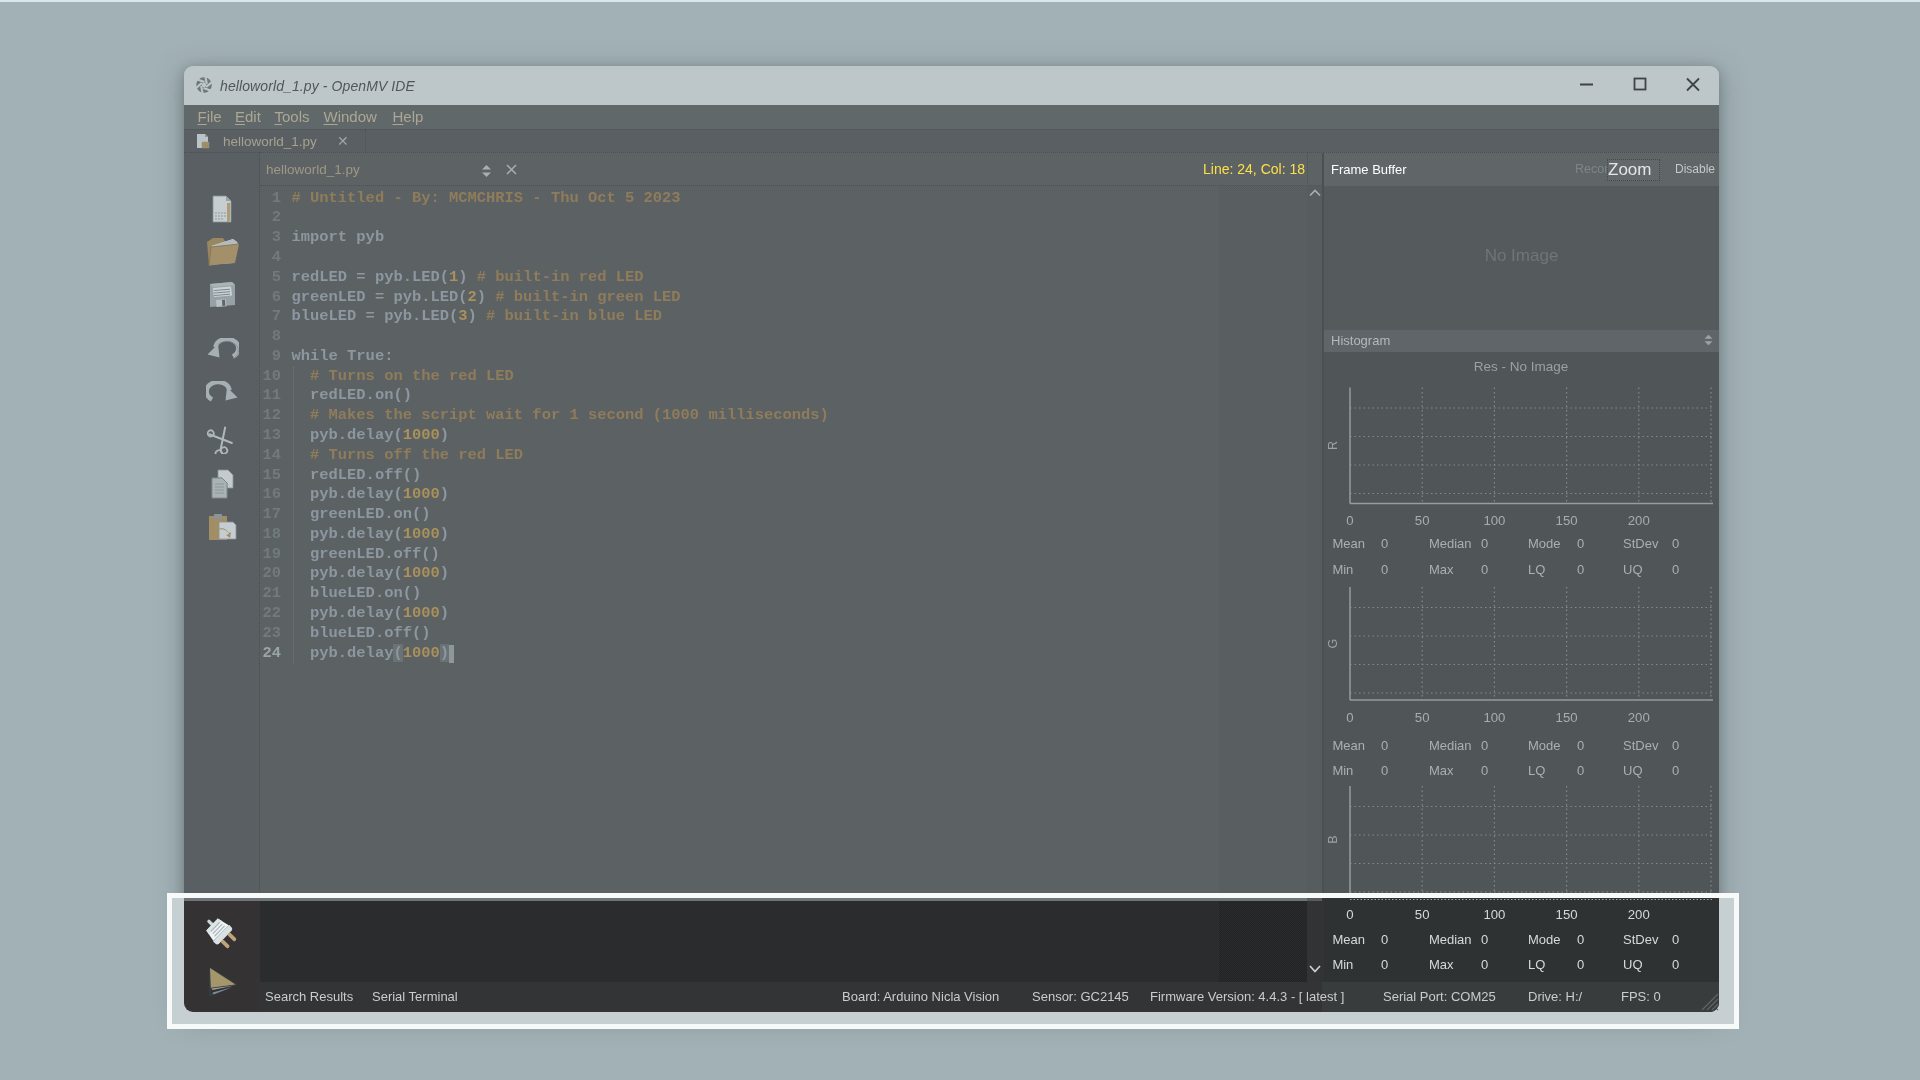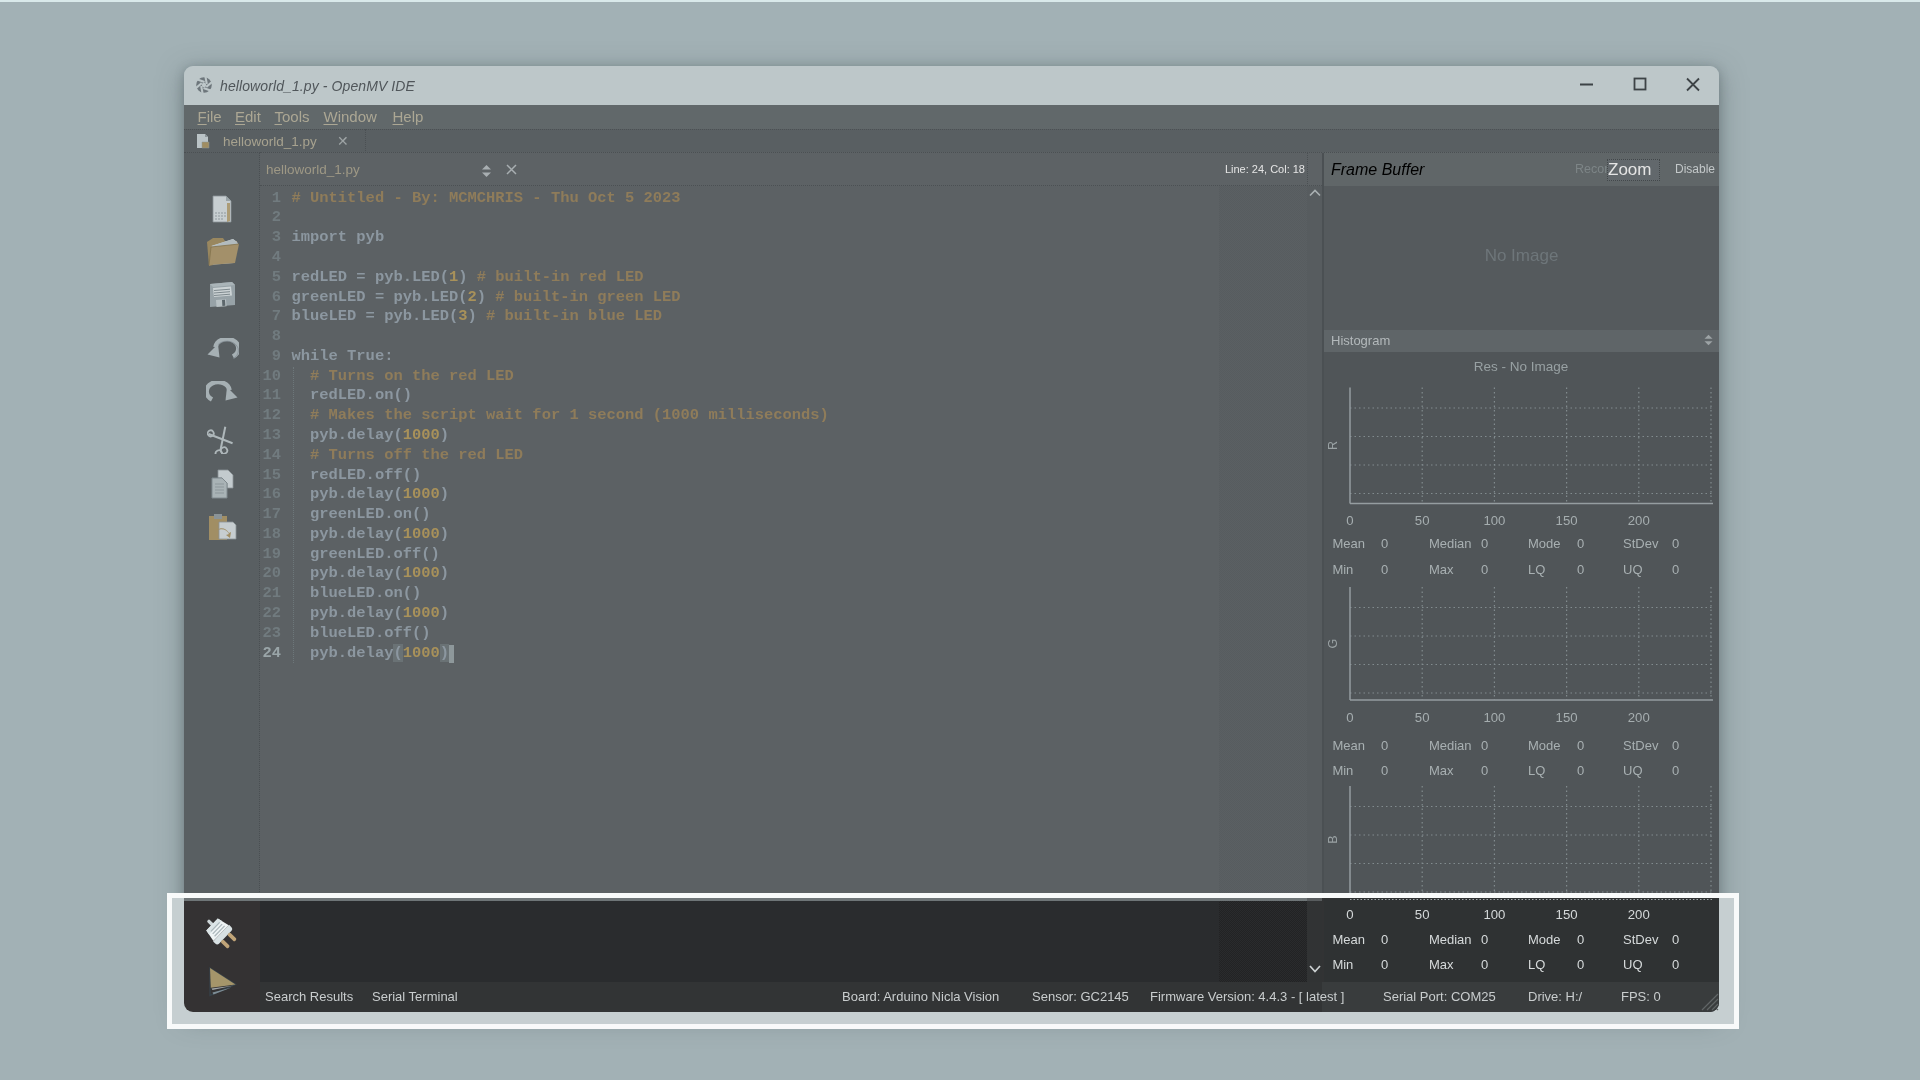--- a/index.html
+++ b/index.html
@@ -21,21 +21,21 @@
   .menubar u { text-decoration-thickness:1px; text-underline-offset:2px; }
   .tabbar { left:184px; top:129px; width:1535px; height:24px; background:#595f62; border-top:1px dotted #4b5053; }
   .tab-text { left:39px; top:0; line-height:23px; font-size:13.5px; color:#a7a28f; position:absolute; }
   .tab-x { left:153px; top:0; line-height:23px; font-size:14px; color:#9ea4a5; position:absolute; }
   .tab-redge { left:365px; top:129px; width:1px; height:24px; border-left:1px dotted #4b5053; }
 
   .sidebar { left:184px; top:152px; width:76px; height:746px; background:#595f62; border-right:1px dotted #4a4f52; border-top:1px dotted #4b5053; }
 
   .edheader { left:260px; top:152px; width:1062px; height:34px; background:#5d6265; border-bottom:1px dotted #4b5053; border-top:1px dotted #4b5053; }
   .ed-name { position:absolute; left:6px; top:0; line-height:33px; font-size:13.5px; color:#9e9885; }
-  .ed-line { position:absolute; right:17px; top:0; line-height:33px; font-size:11px; color:#e5e5e5; }
+  .ed-line { position:absolute; right:17px; top:0; line-height:33px; font-size:14px; color:#fde047; }
   .editor { left:260px; top:186px; width:1047px; height:712px; background:#5c6164; }
   .gutter { left:261px; top:188.6px; width:20px; text-align:right; color:#717b7f; }
   .code, .gutter { font-family:"Liberation Mono", monospace; font-weight:bold; font-size:15.45px; line-height:19.78px; white-space:pre; }
   .code { left:291.5px; top:188.6px; color:#8c97a0; }
   .code .n { color:#a8915a; }
   .code .c { color:#8f7c5a; }
   .code .hl { color:#8c97a0; background:#6a7275; }
   .gutter .cur { color:#9aa5a8; }
   .iguide { left:293px; top:367px; width:1px; height:296px; border-left:1px dotted #6d777a; }
   .cursor { left:449px; top:645px; width:4.5px; height:18px; background:#8e989b; }
@@ -44,21 +44,21 @@
                       linear-gradient(45deg, #575c5f 25%, transparent 25%, transparent 75%, #575c5f 75%);
     background-size:2px 2px; background-position:0 0, 1px 1px; }
   .tmargin { left:1219px; top:901px; width:88px; height:81px; background:#2a2b2d;
     background-image: linear-gradient(45deg, #222324 25%, transparent 25%, transparent 75%, #222324 75%),
                       linear-gradient(45deg, #222324 25%, transparent 25%, transparent 75%, #222324 75%);
     background-size:2px 2px; background-position:0 0, 1px 1px; }
   .sbar { left:1307px; top:186px; width:15px; height:712px; background:#575c5f; }
   .vsep { left:1322px; top:153px; width:2px; height:745px; background:#4b5053; }
 
   .fbheader { left:1324px; top:152px; width:395px; height:34px; background:#606668; border-top:1px dotted #4b5053; }
-  .fbheader .lbl { position:absolute; left:7px; top:0; line-height:33px; font-size:16px; color:#000000;font-style:italic; }
+  .fbheader .lbl { position:absolute; left:7px; top:0; line-height:33px; font-size:13px; color:#ffffff; }
   .fbheader .rec { position:absolute; left:232px; top:0; line-height:33px; font-size:12.5px; color:#7d8587;margin-left:19px; }
   .zoombtn { position:absolute; left:283px; top:6px; width:53px; height:22px; background:#62686c;
      border:1px dotted #43484a; color:#e5e5e5; font-size:17px; text-align:left; line-height:20px; }
   .fbheader .dis { position:absolute; left:351px; top:0; line-height:33px; font-size:12px; color:#c3c8c9; }
   .fbview { left:1324px; top:186px; width:395px; height:144px; background:#555a5d; }
   .noimg { position:absolute; left:0; top:60px; width:100%; text-align:center; font-size:17px; color:#6e767a; }
   .histheader { left:1324px; top:330px; width:395px; height:22px; background:#5f6568; }
   .histheader .lbl { position:absolute; left:7px; top:0; line-height:22px; font-size:13px; color:#b3b9bb; }
   .histheader .combo { position:absolute; left:209px; transform:translateX(-50%); top:16px; line-height:22px; font-size:13px; color:#86efac; }
   .histsvg { left:1324px; top:352px; }

